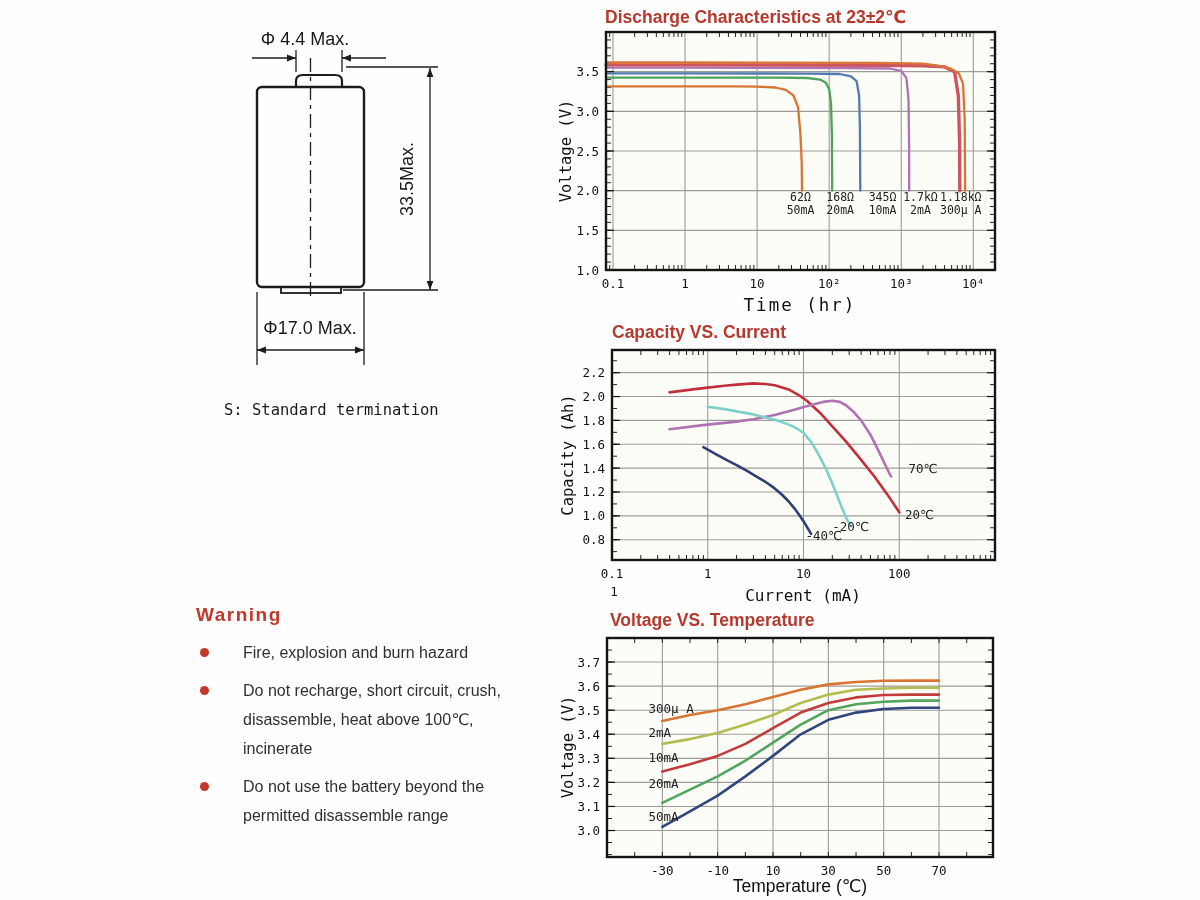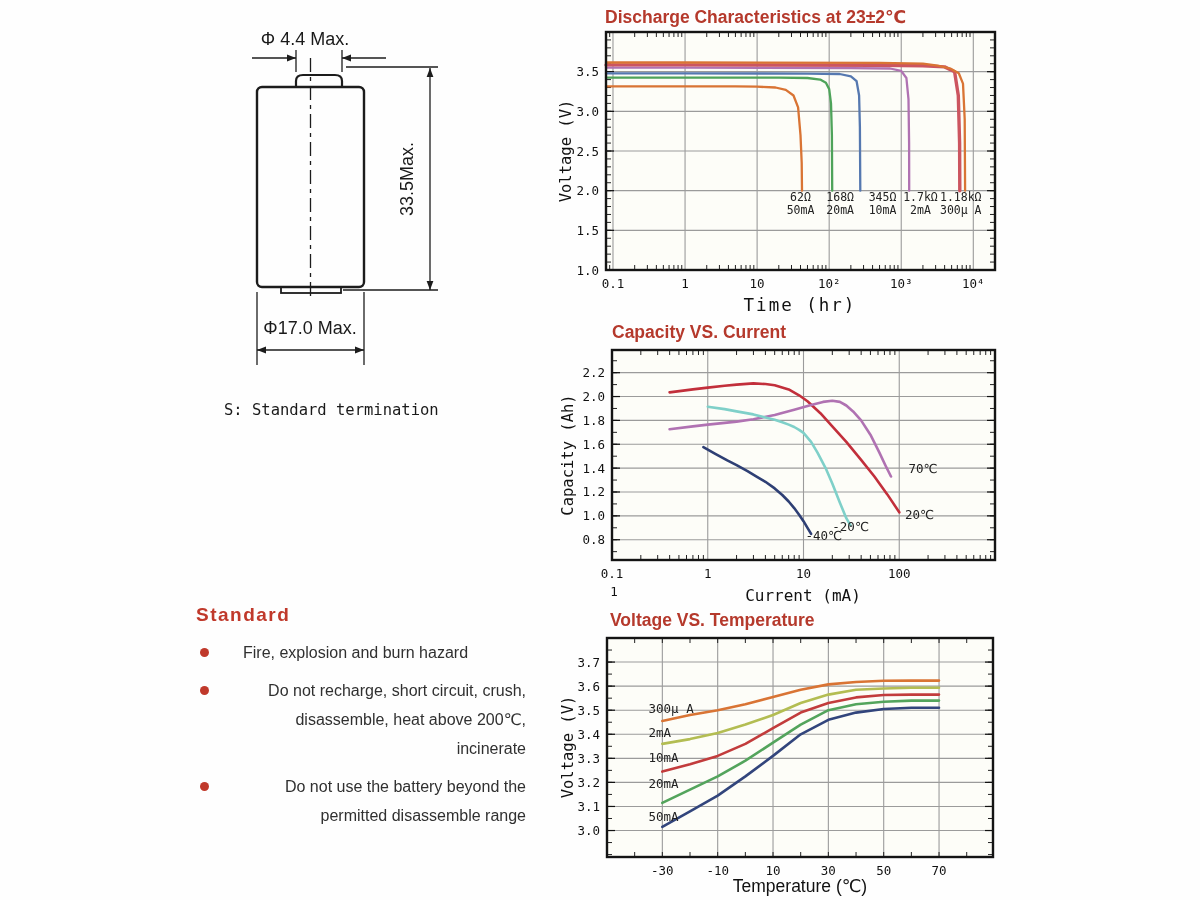--- a/index.html
+++ b/index.html
@@ -18,21 +18,21 @@
   .axlab{font-family:"DejaVu Sans Mono","DejaVu Sans",monospace;font-size:15.5px;fill:#111;}
   .axlab-big{font-family:"DejaVu Sans Mono","DejaVu Sans",monospace;font-size:17.5px;fill:#111;letter-spacing:2px;}
   .axlab-sans{font-family:"Liberation Sans","DejaVu Sans",sans-serif;font-size:17.5px;fill:#111;}
   .tick-label{font-family:"DejaVu Sans Mono","DejaVu Sans",monospace;font-size:12.5px;fill:#111;}
   .ann{font-family:"DejaVu Sans Mono","DejaVu Sans",monospace;font-size:11.5px;fill:#222;}
   
   #warning{position:absolute;left:196px;top:604px;width:330px;}
   .w-title{font-size:19px;font-weight:bold;letter-spacing:1.5px;margin-bottom:12px;}
   .w-item{display:flex;margin-bottom:9px;}
   .w-dot{flex:0 0 9px;width:9px;height:9px;border-radius:50%;margin:10px 34px 0 4px;}
-  .w-text{font-size:16px;color:#303030;line-height:29px;text-align:right;}
+  .w-text{font-size:16px;color:#303030;line-height:29px;}
 </style>
 </head>
 <body>
 
 <div id="stage">
 
   <svg id="battery-svg" width="390" height="460" viewBox="150 10 390 460">
 
     <text class="dimtext" x="305" y="45" text-anchor="middle">Φ 4.4 Max.</text>
 
@@ -62,28 +62,28 @@
     <line class="draw" x1="364" y1="292" x2="364" y2="365" stroke-width="1.3"></line>
     <line class="draw" x1="257" y1="350" x2="364" y2="350" stroke-width="1.3"></line>
     <polygon class="arrowhead" points="257,350 266,346.6 266,353.4"></polygon>
     <polygon class="arrowhead" points="364,350 355,346.6 355,353.4"></polygon>
     <text class="dimtext" x="310" y="334" text-anchor="middle">Φ17.0 Max.</text>
 
     <text class="monotext" x="224" y="415">S: Standard termination</text>
   </svg>
 
   <div id="warning">
-    <div class="w-title" style="color: rgb(192, 57, 43);">Standard</div>
+    <div class="w-title" style="color: rgb(192, 57, 43);">Warning</div>
     <div class="w-item">
       <span class="w-dot" style="background: rgb(192, 57, 43);"></span>
       <span class="w-text">Fire, explosion and burn hazard</span>
     </div>
     <div class="w-item">
       <span class="w-dot" style="background: rgb(192, 57, 43);"></span>
-      <span class="w-text">Do not recharge, short circuit, crush, disassemble, heat above 200℃, incinerate</span>
+      <span class="w-text">Do not recharge, short circuit, crush, disassemble, heat above 100℃, incinerate</span>
     </div>
     <div class="w-item">
       <span class="w-dot" style="background: rgb(192, 57, 43);"></span>
       <span class="w-text">Do not use the battery beyond the permitted disassemble range</span>
     </div>
   </div>
 
   <svg id="charts-svg" width="650" height="900" viewBox="550 0 650 900">
 
     <g>

